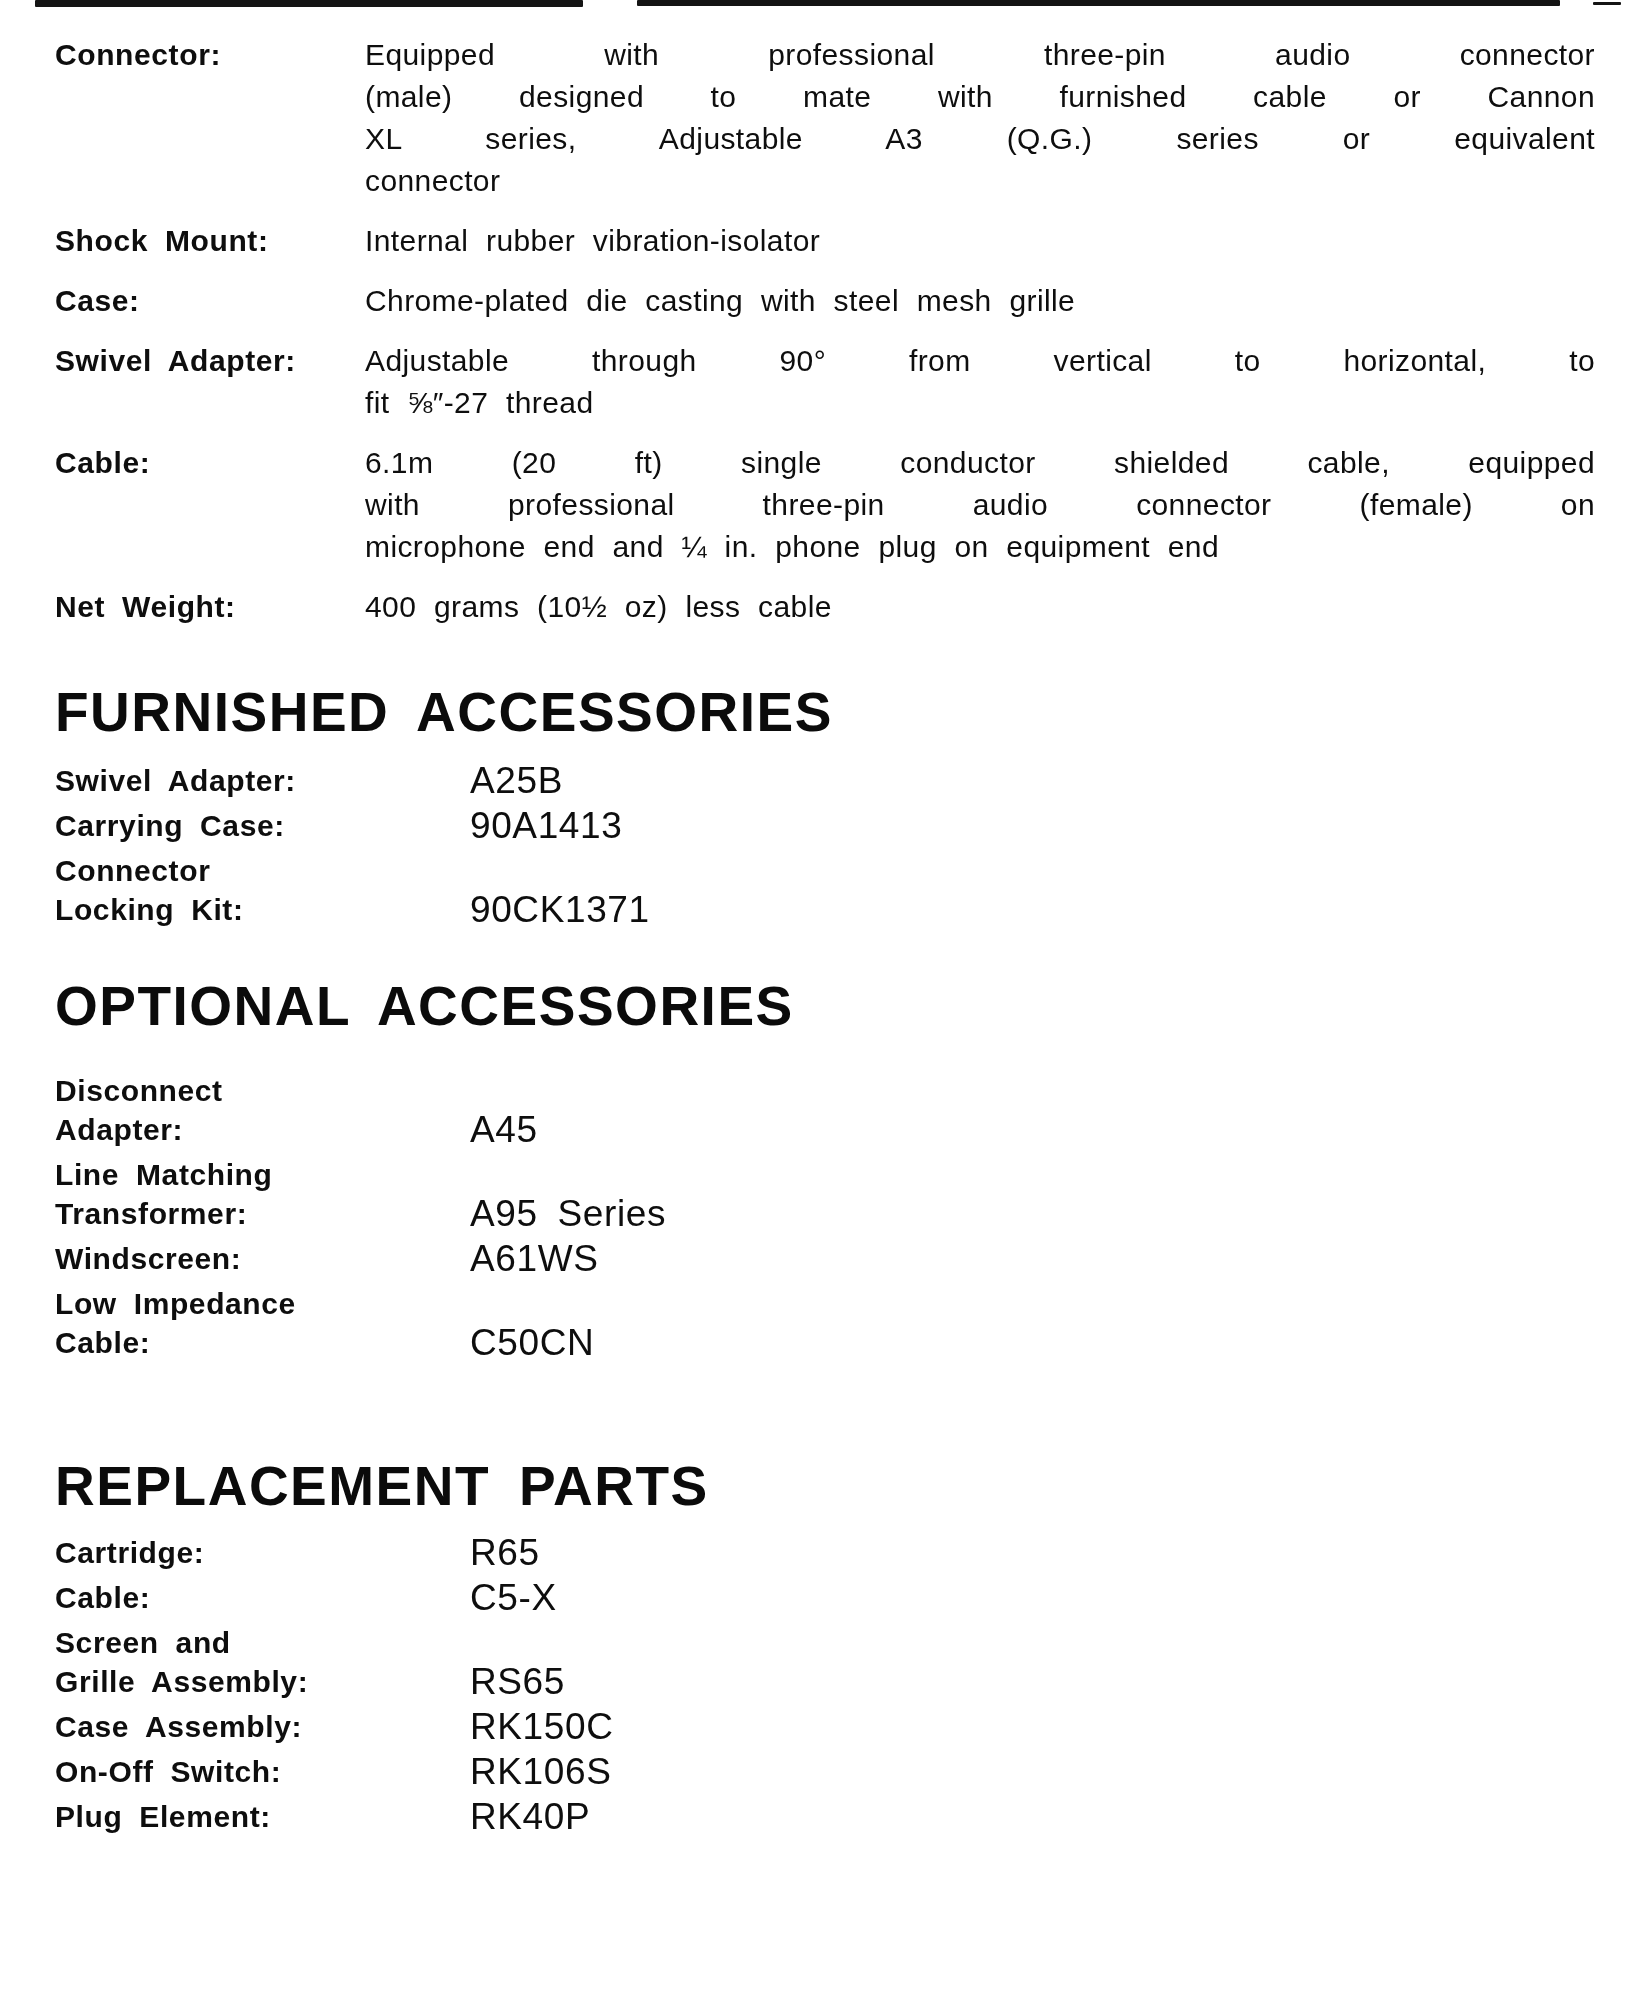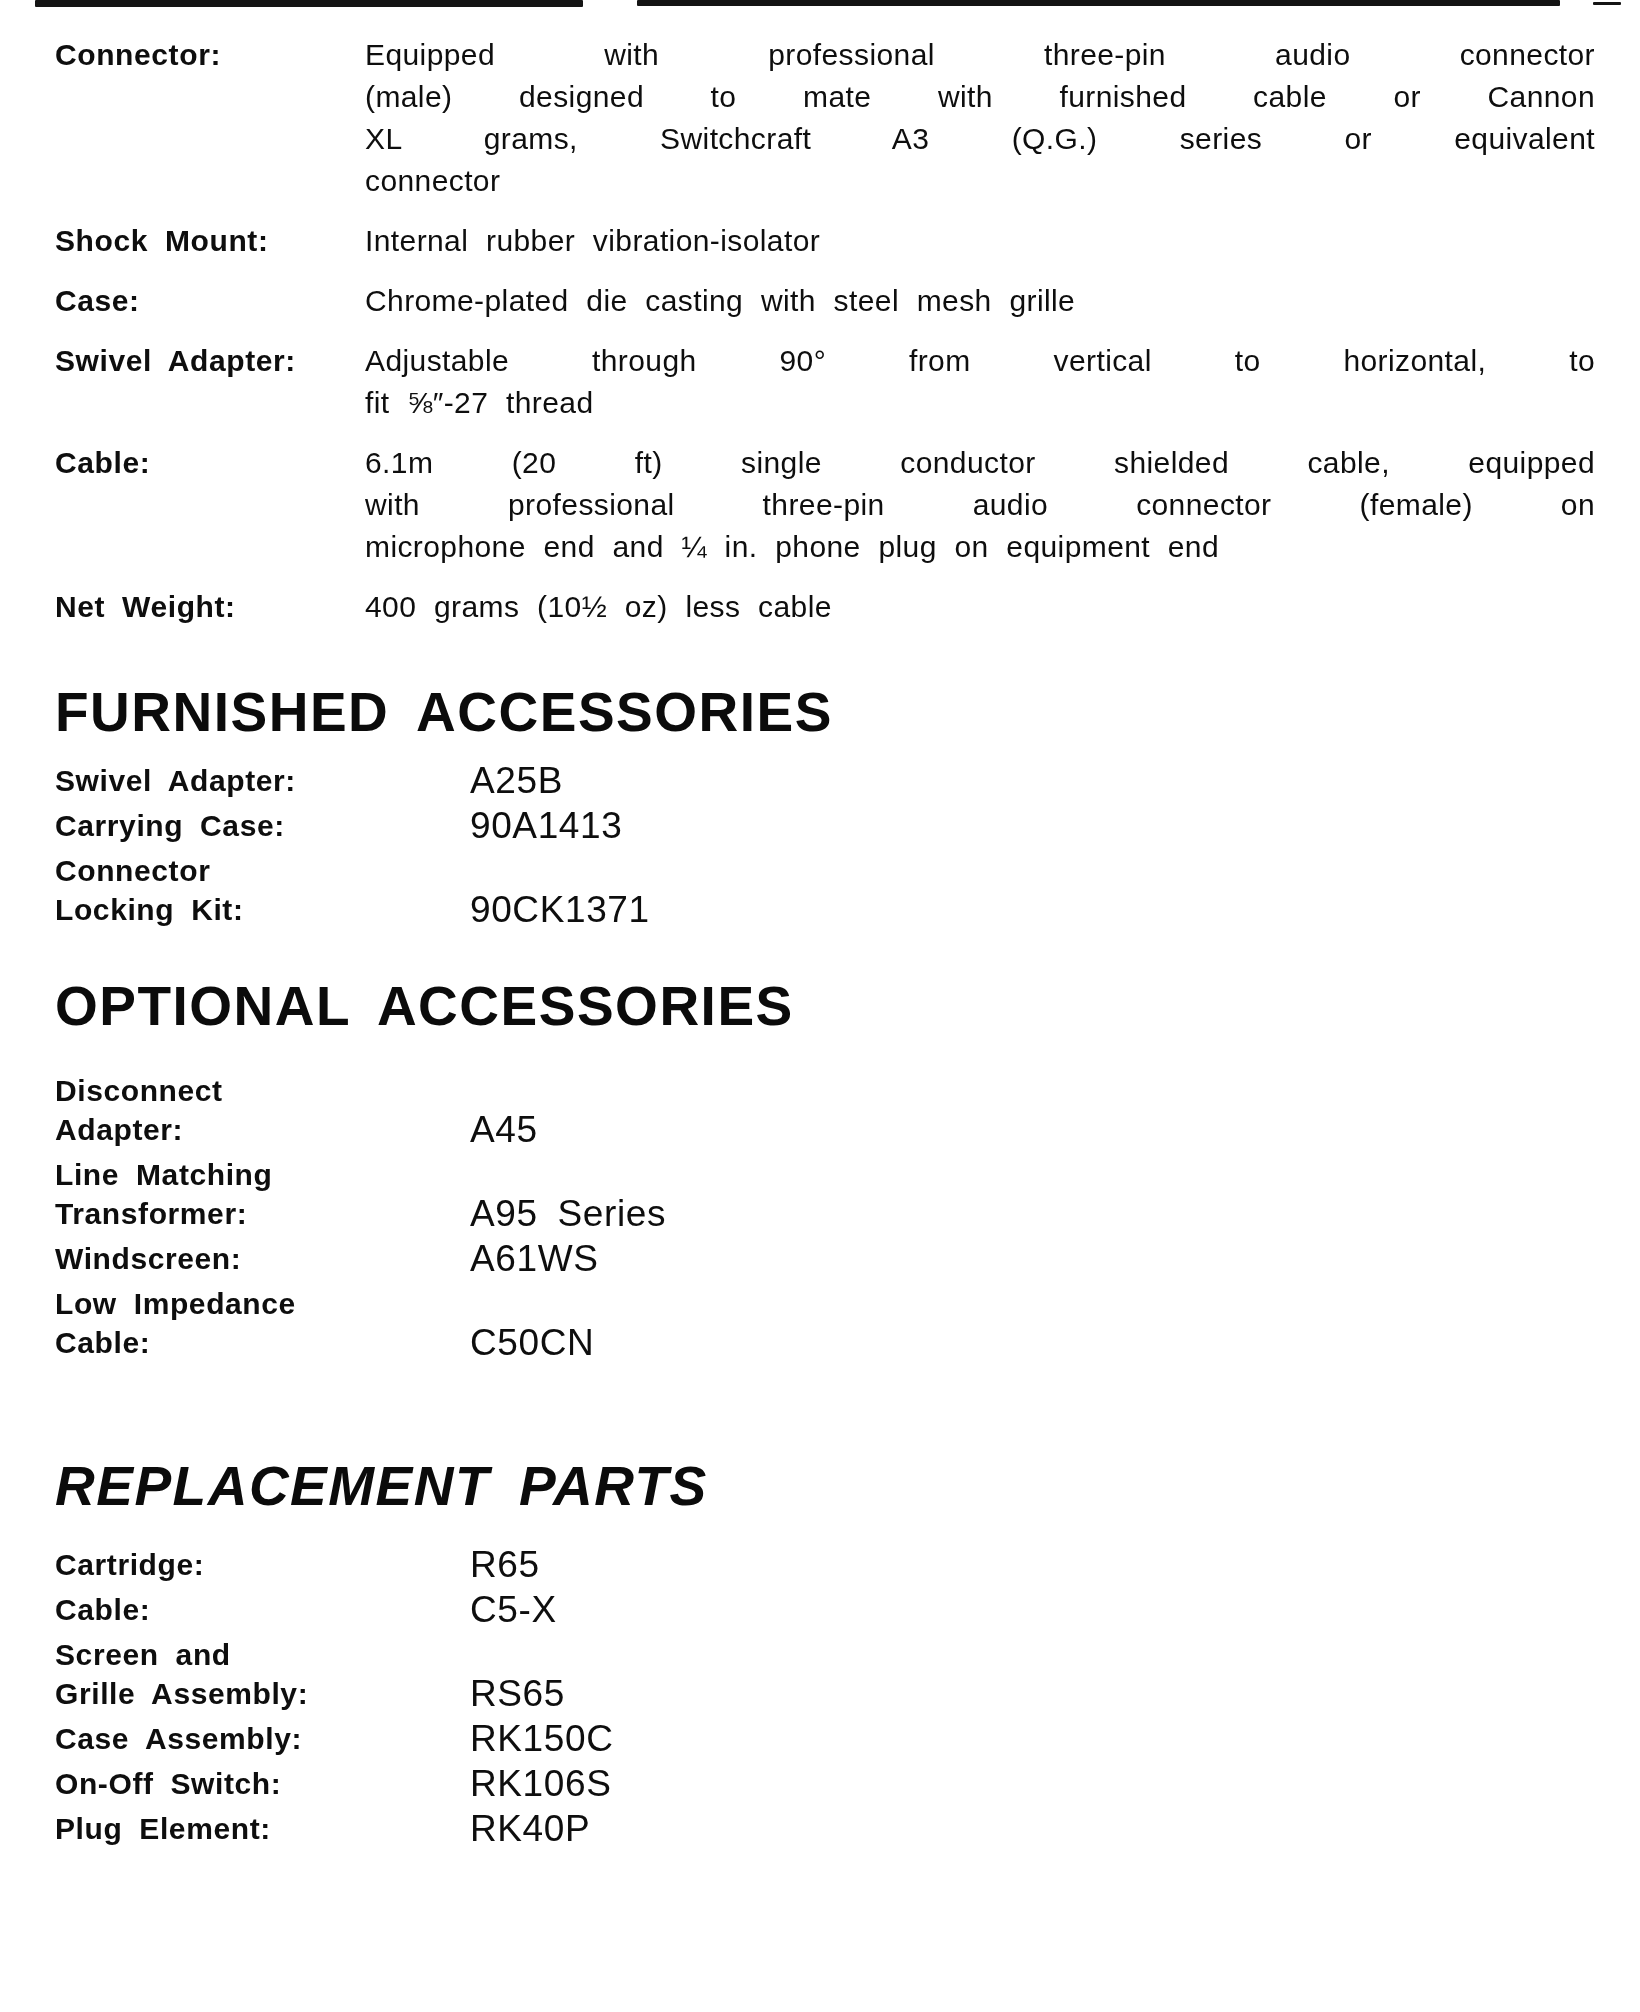--- a/index.html
+++ b/index.html
@@ -44,21 +44,21 @@
   .spec-value .line:last-child { text-align-last: left; }
 
   
   h2 {
     margin: 0; font-size: 55px; line-height: 58px;
     font-weight: bold; letter-spacing: 1.5px; word-spacing: 12px;
     color: #0b0b0b;
   }
   h2.furnished   { margin-top: 55px;  margin-bottom: 20px; }
   h2.optional    { margin-top: 48px;  margin-bottom: 36px; }
-  h2.replacement { margin-top: 95px;  margin-bottom: 30px; font-style: italic; }
+  h2.replacement { margin-top: 95px;  margin-bottom: 18px; }
 
   
   .acc-table { }
   .acc-row { display: flex; align-items: flex-end; margin-bottom: 6px; }
   .acc-label {
     width: 415px; flex: 0 0 415px;
     font-weight: bold; font-size: 30px; line-height: 39px;
     letter-spacing: 0.6px; word-spacing: 8px;
     white-space: pre-line;
   }
@@ -77,21 +77,21 @@
     <span class="seg seg2"></span>
     <span class="seg seg3"></span>
   </div>
 
   <section class="spec-table">
     <div class="spec-row">
       <div class="spec-label">Connector:</div>
       <div class="spec-value">
           <div class="line">Equipped with professional three-pin audio connector</div>
           <div class="line">(male) designed to mate with furnished cable or Cannon</div>
-          <div class="line">XL grams, Switchcraft A3 (Q.G.) series or equivalent</div>
+          <div class="line">XL series, Adjustable A3 (Q.G.) series or equivalent</div>
           <div class="line">connector</div>
         </div>
     </div>
     <div class="spec-row">
       <div class="spec-label">Shock Mount:</div>
       <div class="spec-value">
           <div class="line">Internal rubber vibration-isolator</div>
         </div>
     </div>
     <div class="spec-row">

